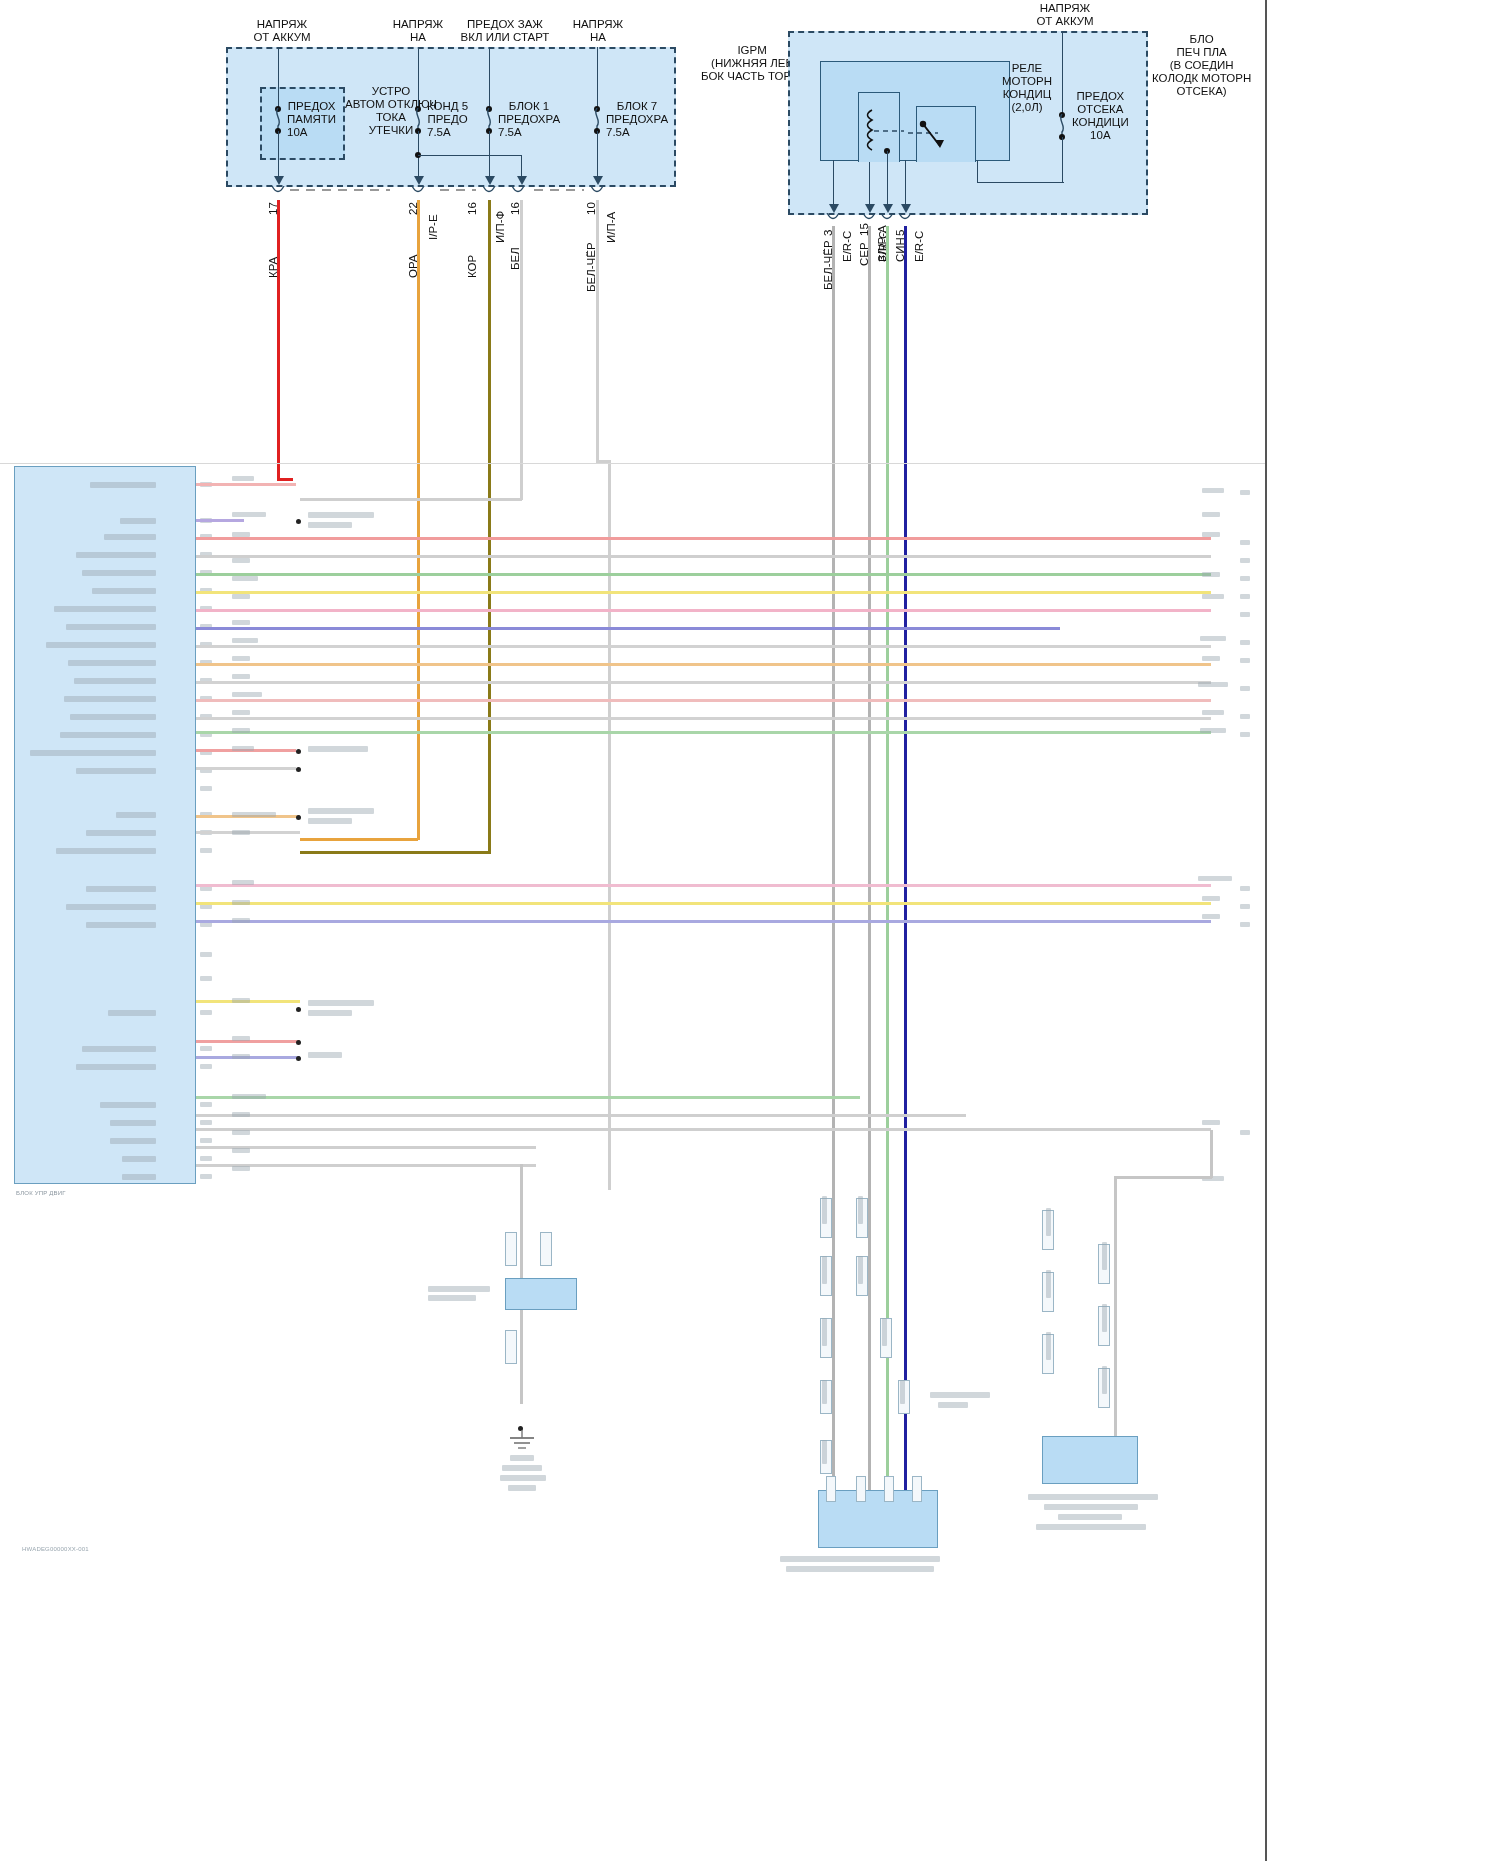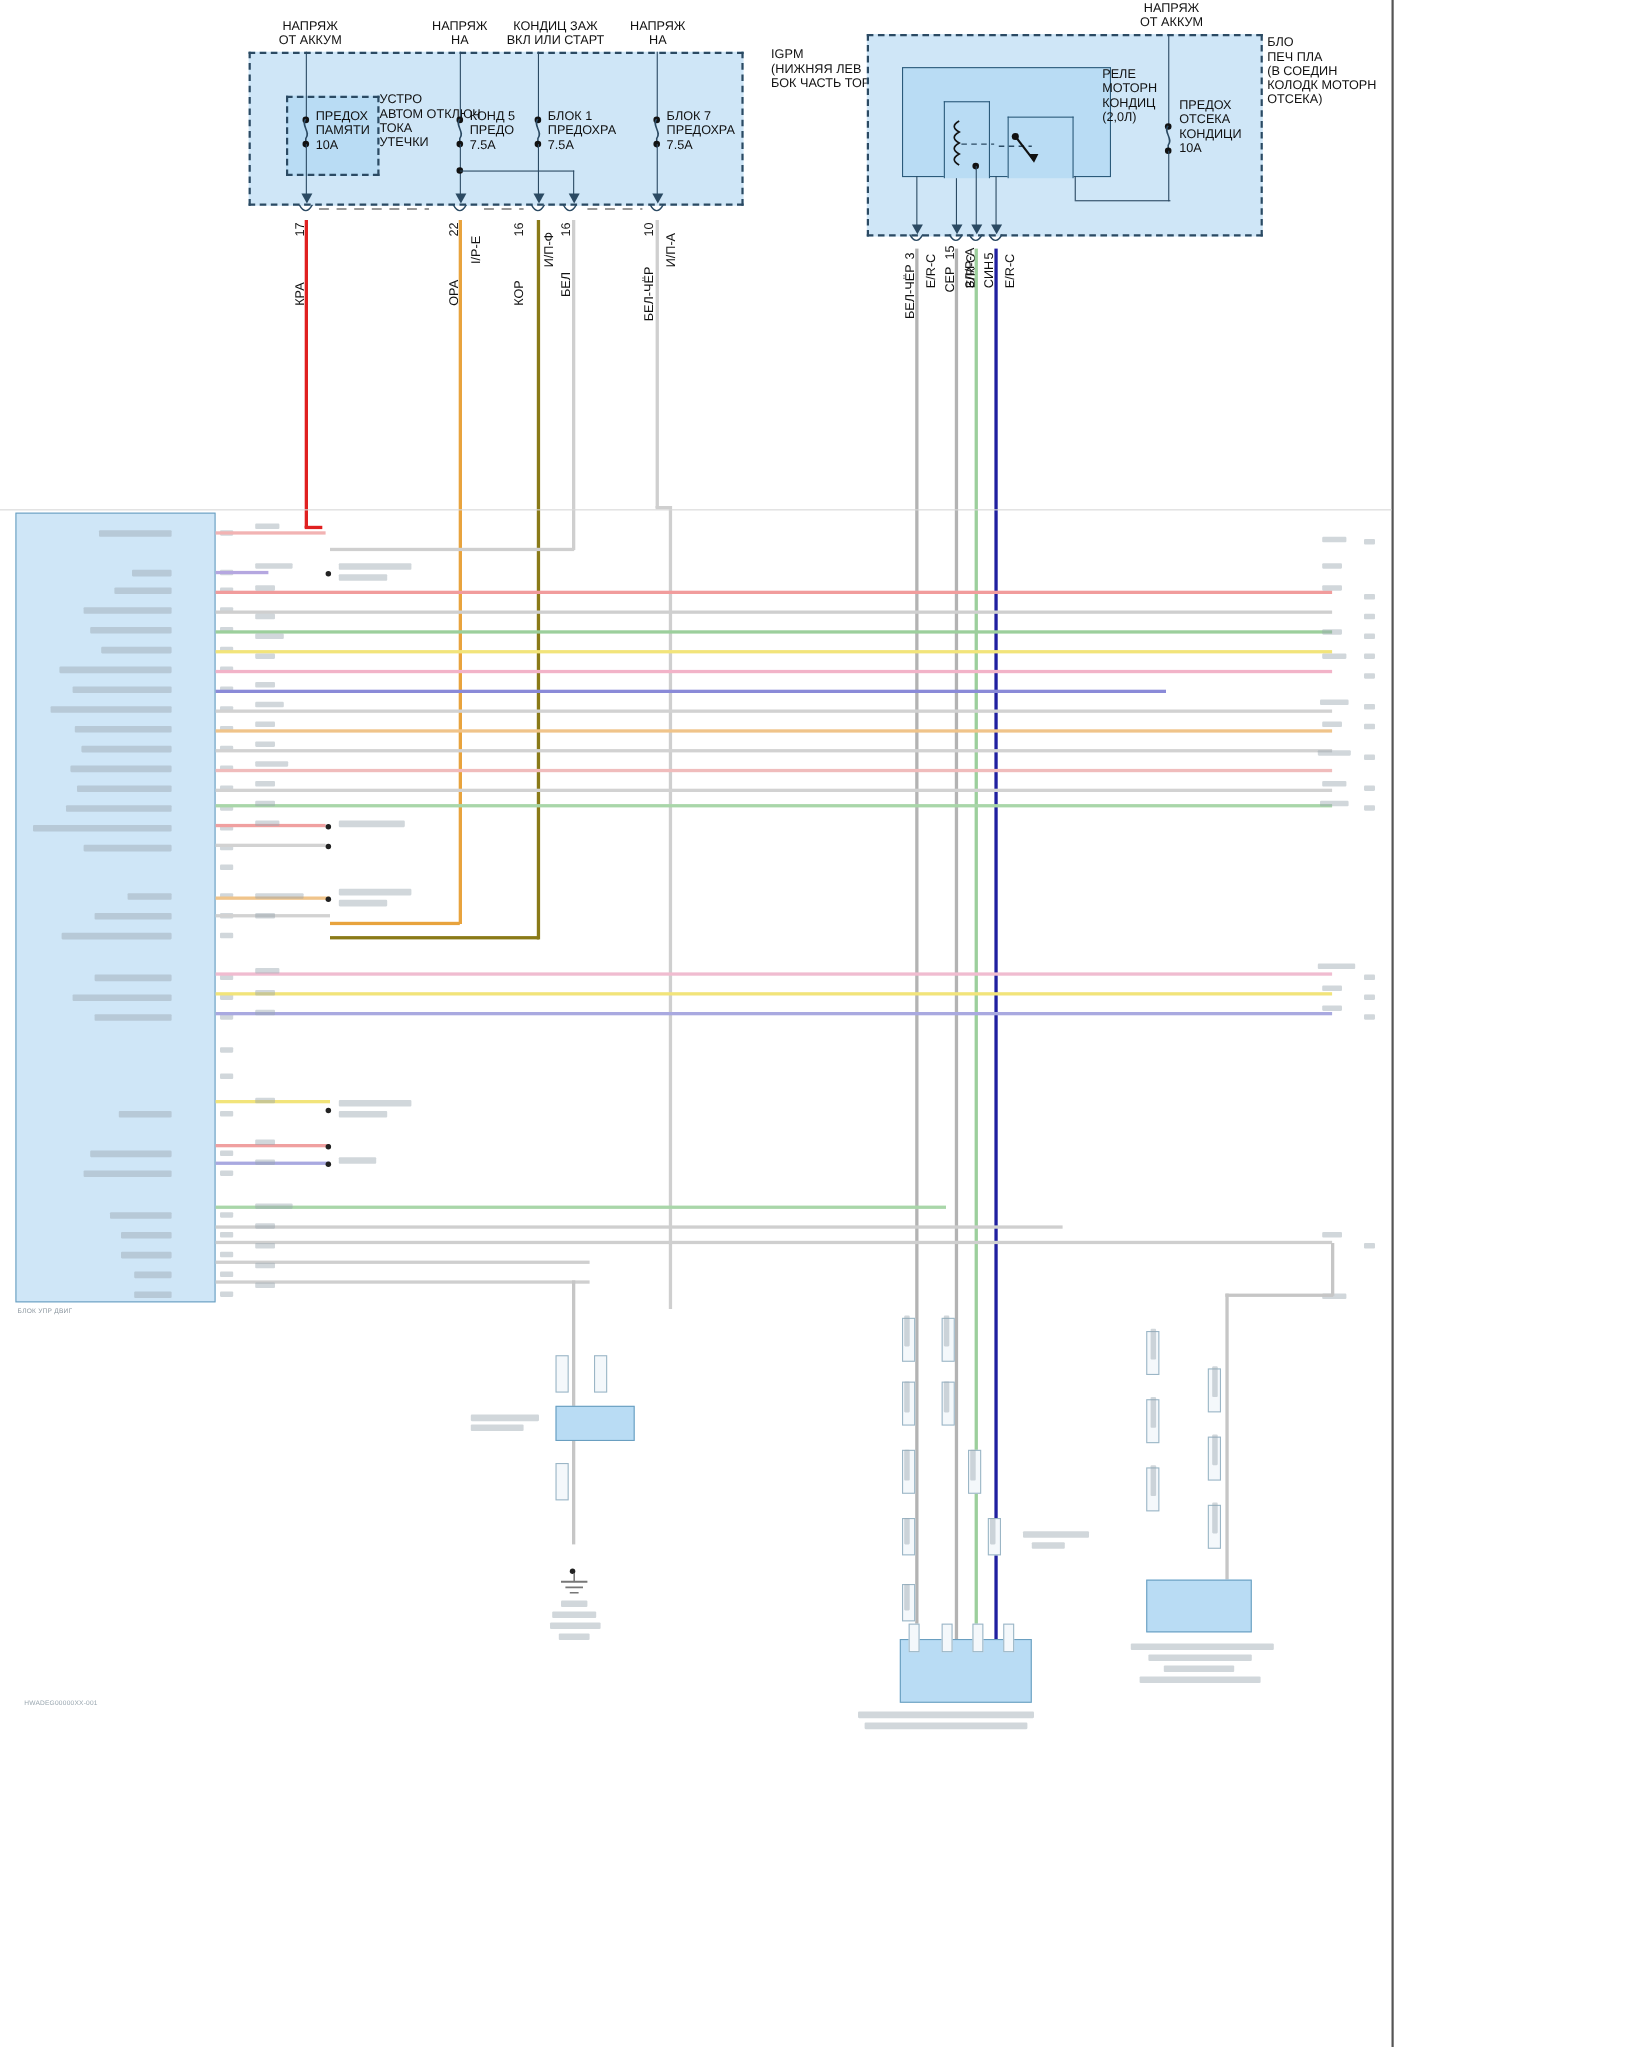--- a/index.html
+++ b/index.html
@@ -1,19 +1,19 @@
 <!DOCTYPE html>
 <html><head>
 <meta charset="utf-8">
 <style>
   html,body{margin:0;padding:0;background:#fff;}
   body{font-family:"Liberation Sans","DejaVu Sans",sans-serif;}
   #root{position:relative;width:1500px;height:1861px;background:#ffffff;overflow:hidden;}
   .canvas{position:absolute;left:0;top:0;width:1265px;height:1861px;background:#fff;border-right:2px solid #555;border-bottom:2px solid #555;}
-  .lbl{position:absolute;font-size:11.5px;color:#111;line-height:13px;white-space:pre;}
+  .lbl{position:absolute;font-size:11.5px;color:#111;line-height:13px;white-space:pre;text-align:center;}
   .lbl.c{text-align:center;}
   .vlbl{position:absolute;font-size:11.5px;color:#111;white-space:nowrap;transform-origin:0 0;transform:rotate(-90deg);}
   .panel{position:absolute;background:#cfe6f7;border:2px dashed #2b4a63;box-sizing:border-box;}
   .inner{position:absolute;background:#b9dcf4;box-sizing:border-box;}
   .innerdash{position:absolute;border:2px dashed #2b4a63;background:#b9dcf4;box-sizing:border-box;}
   .vline{position:absolute;width:0;border-left:1.4px solid #2b4a63;}
   .hline{position:absolute;height:0;border-top:1.4px solid #2b4a63;}
   .dot{position:absolute;width:6px;height:6px;border-radius:50%;background:#111;}
   .arrow{position:absolute;width:0;height:0;border-left:5px solid transparent;border-right:5px solid transparent;border-top:9px solid #2b4a63;}
   .fuse{position:absolute;width:12px;height:26px;}
@@ -30,21 +30,21 @@
 </head>
 <body>
 
 <div id="root">
   <div class="canvas">
 
     <div class="lbl c" style="left:232px;top:18px;width:100px;">НАПРЯЖ
 ОТ АККУМ</div>
     <div class="lbl c" style="left:378px;top:18px;width:80px;">НАПРЯЖ
 НА</div>
-    <div class="lbl c" style="left:450px;top:18px;width:110px;">КОНДИЦ ЗАЖ
+    <div class="lbl c" style="left:450px;top:18px;width:110px;">ПРЕДОХ ЗАЖ
 ВКЛ ИЛИ СТАРТ</div>
     <div class="lbl c" style="left:558px;top:18px;width:80px;">НАПРЯЖ
 НА</div>
     <div class="lbl c" style="left:1010px;top:2px;width:110px;">НАПРЯЖ
 ОТ АККУМ</div>
 
     <div class="panel" style="left:226px;top:47px;width:450px;height:140px;"></div>
     <div class="lbl" style="left:701px;top:44px;">IGPM
 (НИЖНЯЯ ЛЕВ
 БОК ЧАСТЬ ТОРП)</div>

